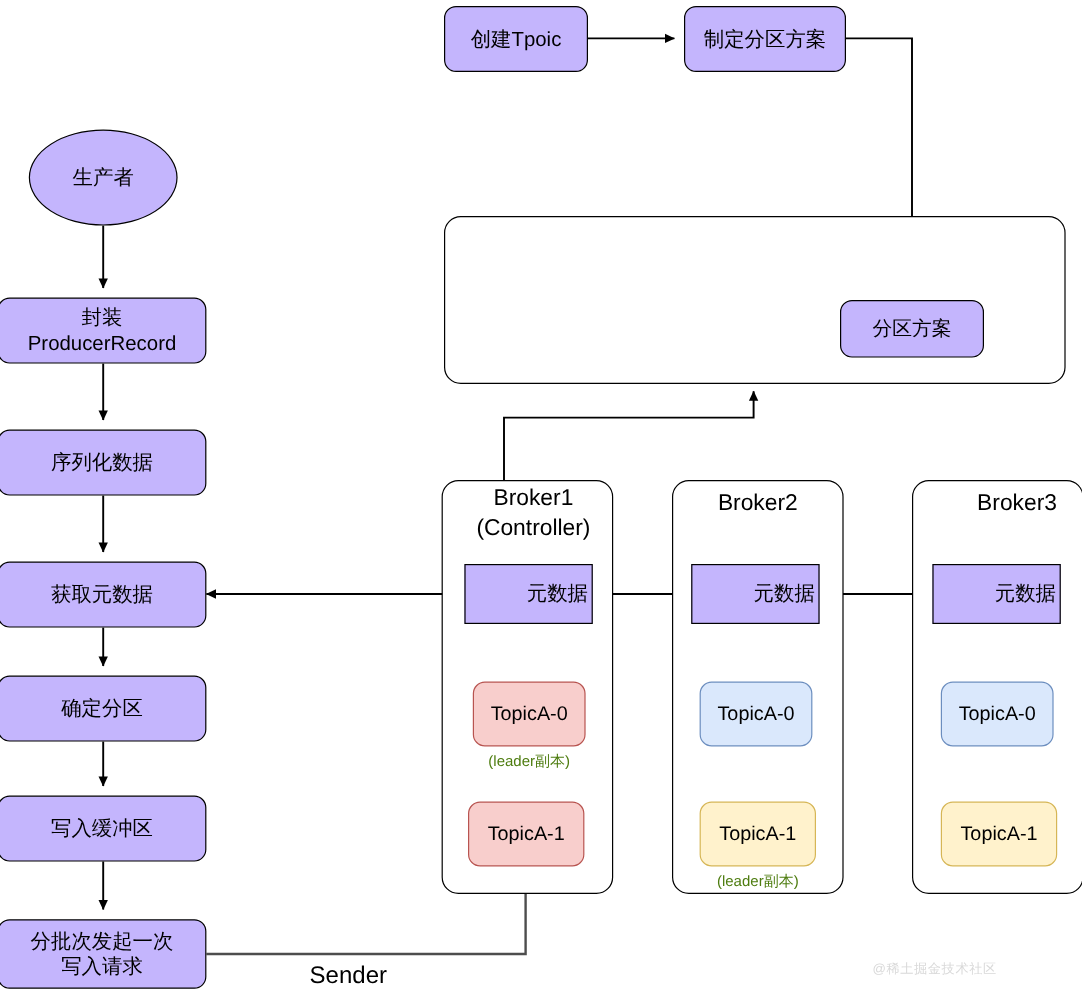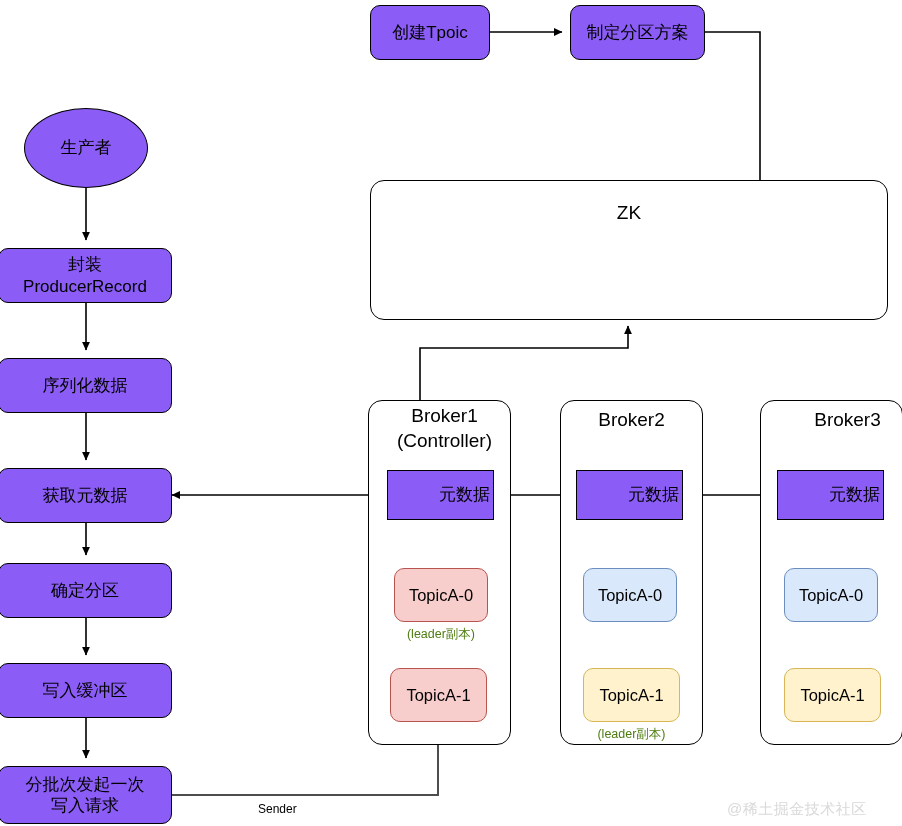--- a/index.html
+++ b/index.html
@@ -16,21 +16,21 @@
     background:#ffffff;
   }
   .node{
     position:absolute;
     box-sizing:border-box;
     display:flex;
     align-items:center;
     justify-content:center;
     text-align:center;
     line-height:1.25;
-    background:#8b5cf6;
+    background:#c4b5fd;
     border:1.6px solid #000000;
   }
   .rounded{ border-radius:10px; }
   .sq{ border-radius:0;padding-left:48px; }
   .ellipse{ border-radius:50%;text-align:right; }
   .container-box{
     position:absolute;
     box-sizing:border-box;
     border:1.6px solid #000000;
     border-radius:14px;
@@ -44,26 +44,26 @@
   }
   .cap{
     position:absolute;
     text-align:center;
     font-size:12.5px;
     color:#4d7c0f;
     white-space:nowrap;
   }
   .edge-label{
     position:absolute;
-    font-size:12px;
+    font-size:20px;
     white-space:nowrap;
   }
   .watermark{
     position:absolute;
-    font-size:15px;
+    font-size:11px;
     color:#d9d9d9;
     white-space:nowrap;
     letter-spacing:0.5px;
   }
   svg.edges{
     position:absolute;
     left:0;top:0;
     width:902px;height:826px;
     overflow:visible;
     pointer-events:none;
@@ -127,23 +127,23 @@
   <div class="node rounded t17" style="left:-2px;top:468px;width:174px;height:55px;">获取元数据</div>
 
   <div class="node rounded t17" style="left:-2px;top:563px;width:174px;height:55px;">确定分区</div>
 
   <div class="node rounded t17" style="left:-2px;top:663px;width:174px;height:55px;">写入缓冲区</div>
 
   <div class="node rounded t17" style="left:-2px;top:766px;width:174px;height:58px;white-space:pre-line;">分批次发起一次
 写入请求</div>
 
   <div class="container-box" style="left:370px;top:180px;width:518px;height:140px;"></div>
-  <div class="container-title" style="left:370px;top:202px;width:518px;">ZK</div>
 
 
+  <div class="node rounded t16" style="left:700px;top:250px;width:120px;height:48px;">分区方案</div>
 
   <div class="container-box" style="left:368px;top:400px;width:143px;height:345px;"></div>
   <div class="container-title" style="left:368px;top:404px;width:153px;white-space:pre-line;line-height:1.3;">Broker1
 (Controller)</div>
   <div class="node sq t17" style="left:387px;top:470px;width:107px;height:50px;">元数据</div>
   <div class="node rounded t16" style="left:394px;top:568px;width:94px;height:54px;background:#f8cecc;border-color:#b85450;">TopicA-0</div>
   <div class="cap" style="left:394px;top:626px;width:94px;">(leader副本)</div>
   <div class="node rounded t16" style="left:390px;top:668px;width:97px;height:54px;background:#f8cecc;border-color:#b85450;">TopicA-1</div>
 
   <div class="container-box" style="left:560px;top:400px;width:143px;height:345px;"></div>

